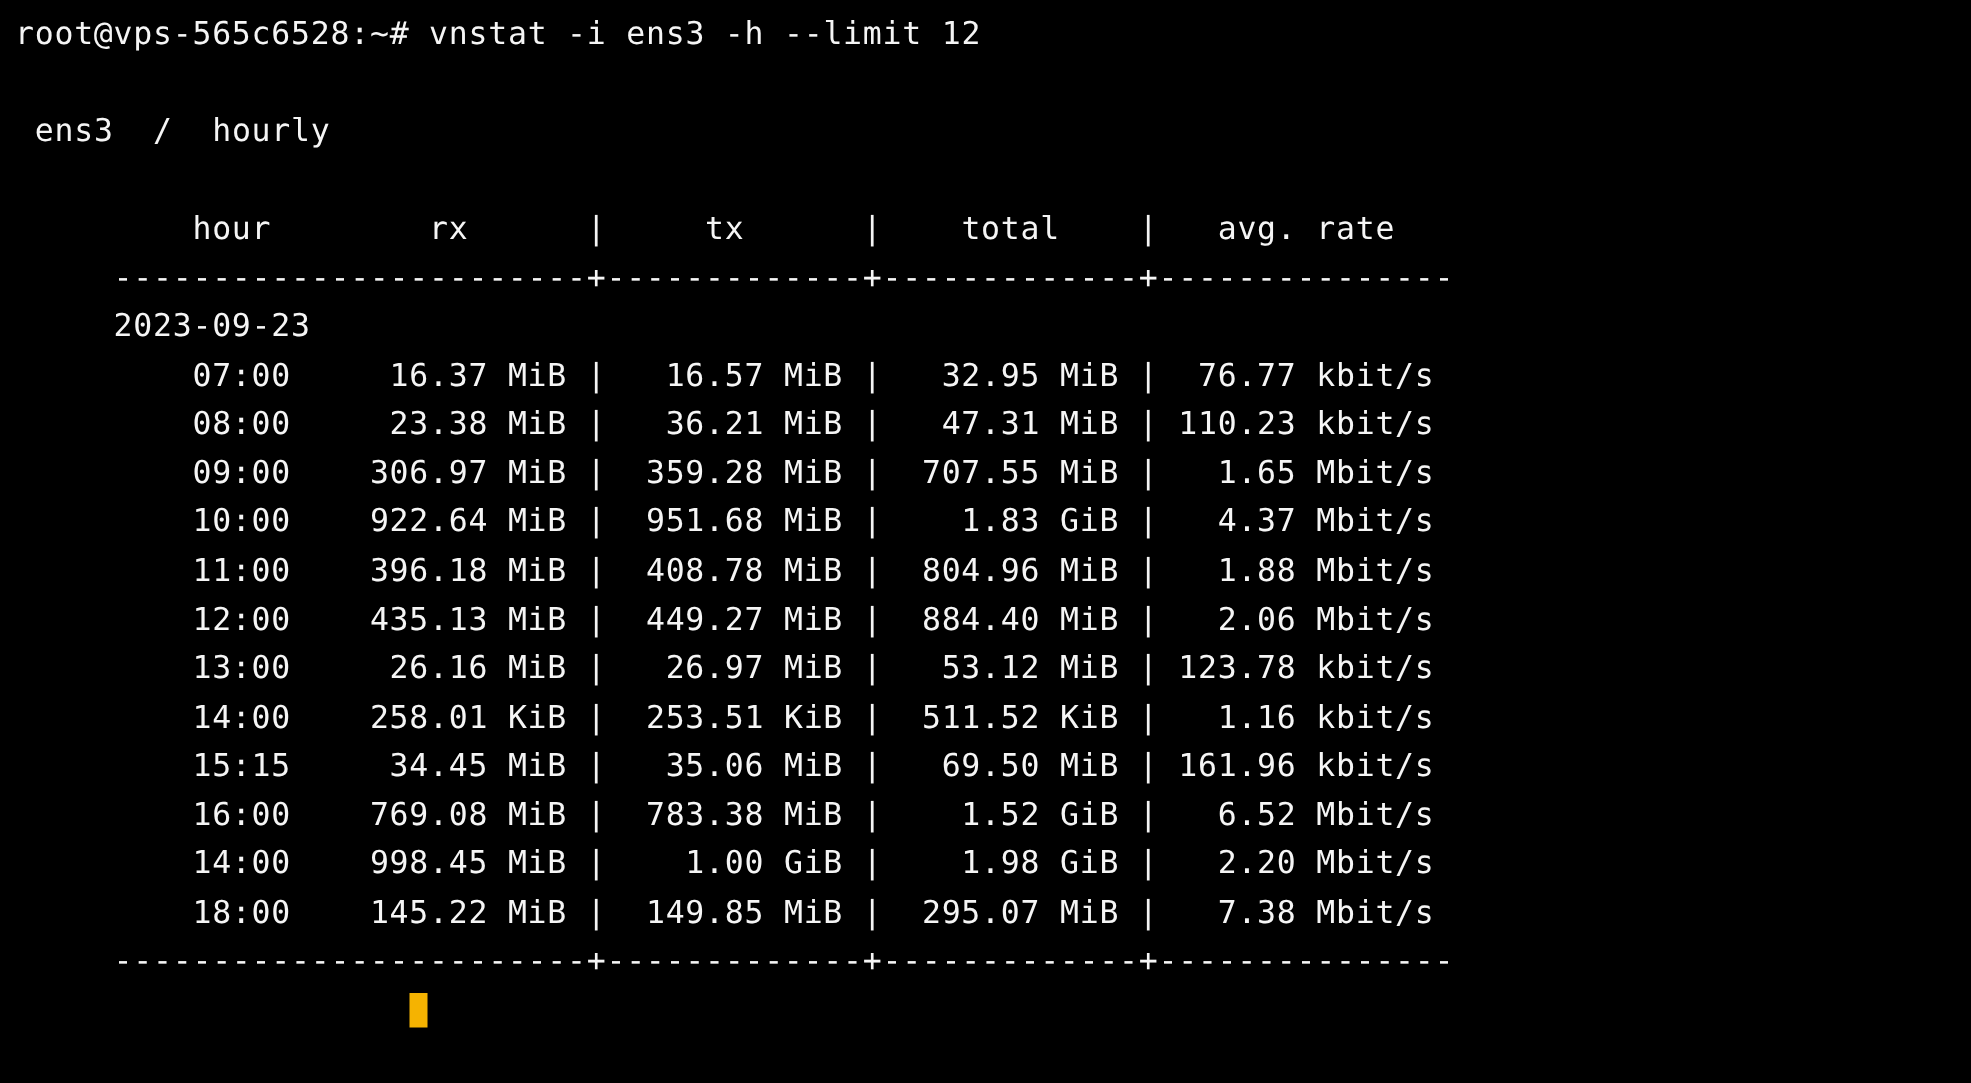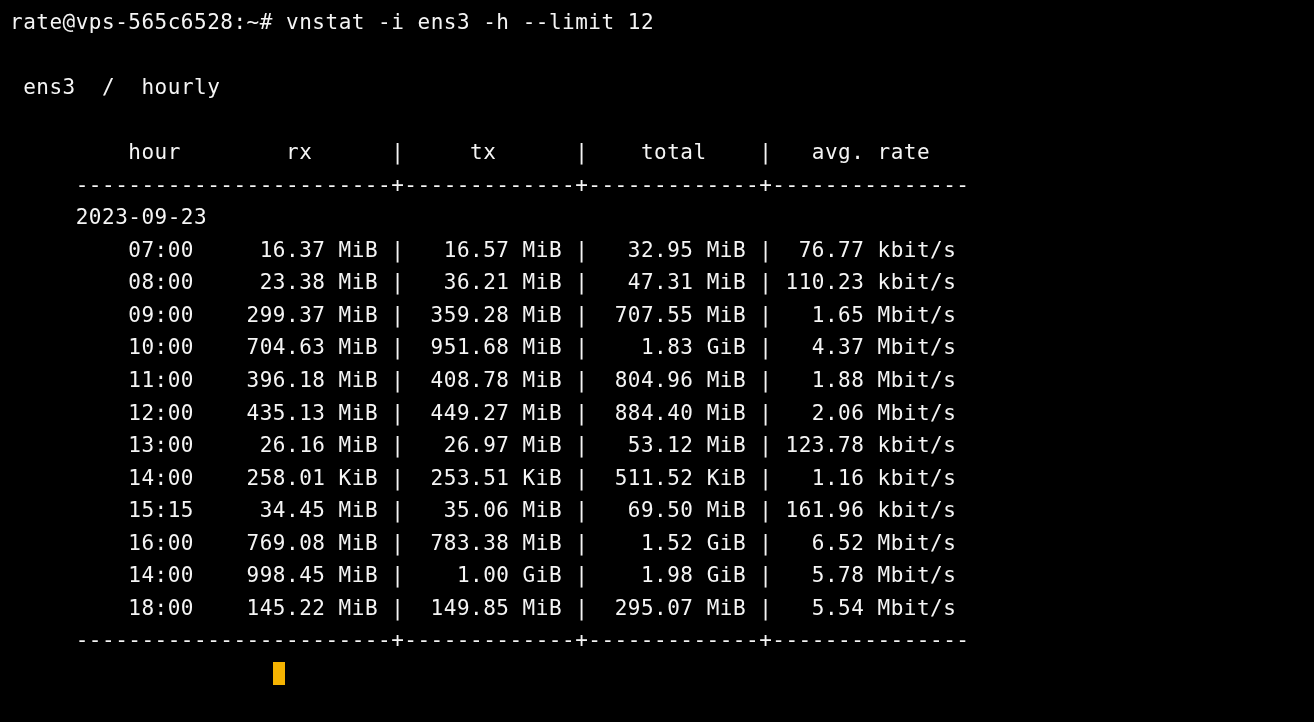--- a/index.html
+++ b/index.html
@@ -28,33 +28,33 @@
     vertical-align: text-bottom;
     animation: blink 1s steps(1) infinite;
   }
   @keyframes blink {
     50% { opacity: 0; }
   }
 </style>
 </head>
 <body>
 
-<div class="terminal"><span><span>rate@vps-565c6528</span>:<span>~</span><span>#</span> <span>vnstat -i ens3 -h --limit 12</span></span>
+<div class="terminal"><span><span>root@vps-565c6528</span>:<span>~</span><span>#</span> <span>vnstat -i ens3 -h --limit 12</span></span>
 
  <span>ens3</span>  /  <span>hourly</span>
 
 <span>         <span>hour</span>        <span>rx</span>      |     <span>tx</span>      |    <span>total</span>    |   <span>avg. rate</span></span>
 <span>     ------------------------+-------------+-------------+---------------</span>
 <span>     <span>2023-09-23</span></span>
 <span id="rows-container"><span><span>         07:00</span><span>     16.37 MiB</span> |<span>   16.57 MiB</span> |<span>   32.95 MiB</span> |<span>  76.77 kbit/s</span></span>
 <span><span>         08:00</span><span>     23.38 MiB</span> |<span>   36.21 MiB</span> |<span>   47.31 MiB</span> |<span> 110.23 kbit/s</span></span>
-<span><span>         09:00</span><span>    299.37 MiB</span> |<span>  359.28 MiB</span> |<span>  707.55 MiB</span> |<span>   1.65 Mbit/s</span></span>
-<span><span>         10:00</span><span>    704.63 MiB</span> |<span>  951.68 MiB</span> |<span>    1.83 GiB</span> |<span>   4.37 Mbit/s</span></span>
+<span><span>         09:00</span><span>    306.97 MiB</span> |<span>  359.28 MiB</span> |<span>  707.55 MiB</span> |<span>   1.65 Mbit/s</span></span>
+<span><span>         10:00</span><span>    922.64 MiB</span> |<span>  951.68 MiB</span> |<span>    1.83 GiB</span> |<span>   4.37 Mbit/s</span></span>
 <span><span>         11:00</span><span>    396.18 MiB</span> |<span>  408.78 MiB</span> |<span>  804.96 MiB</span> |<span>   1.88 Mbit/s</span></span>
 <span><span>         12:00</span><span>    435.13 MiB</span> |<span>  449.27 MiB</span> |<span>  884.40 MiB</span> |<span>   2.06 Mbit/s</span></span>
 <span><span>         13:00</span><span>     26.16 MiB</span> |<span>   26.97 MiB</span> |<span>   53.12 MiB</span> |<span> 123.78 kbit/s</span></span>
 <span><span>         14:00</span><span>    258.01 KiB</span> |<span>  253.51 KiB</span> |<span>  511.52 KiB</span> |<span>   1.16 kbit/s</span></span>
 <span><span>         15:15</span><span>     34.45 MiB</span> |<span>   35.06 MiB</span> |<span>   69.50 MiB</span> |<span> 161.96 kbit/s</span></span>
 <span><span>         16:00</span><span>    769.08 MiB</span> |<span>  783.38 MiB</span> |<span>    1.52 GiB</span> |<span>   6.52 Mbit/s</span></span>
-<span><span>         14:00</span><span>    998.45 MiB</span> |<span>    1.00 GiB</span> |<span>    1.98 GiB</span> |<span>   5.78 Mbit/s</span></span>
-<span><span>         18:00</span><span>    145.22 MiB</span> |<span>  149.85 MiB</span> |<span>  295.07 MiB</span> |<span>   5.54 Mbit/s</span></span>
+<span><span>         14:00</span><span>    998.45 MiB</span> |<span>    1.00 GiB</span> |<span>    1.98 GiB</span> |<span>   2.20 Mbit/s</span></span>
+<span><span>         18:00</span><span>    145.22 MiB</span> |<span>  149.85 MiB</span> |<span>  295.07 MiB</span> |<span>   7.38 Mbit/s</span></span>
 </span><span>     ------------------------+-------------+-------------+---------------</span>
 <span>                    <span class="cursor"></span></span></div>
 
 </body></html>

